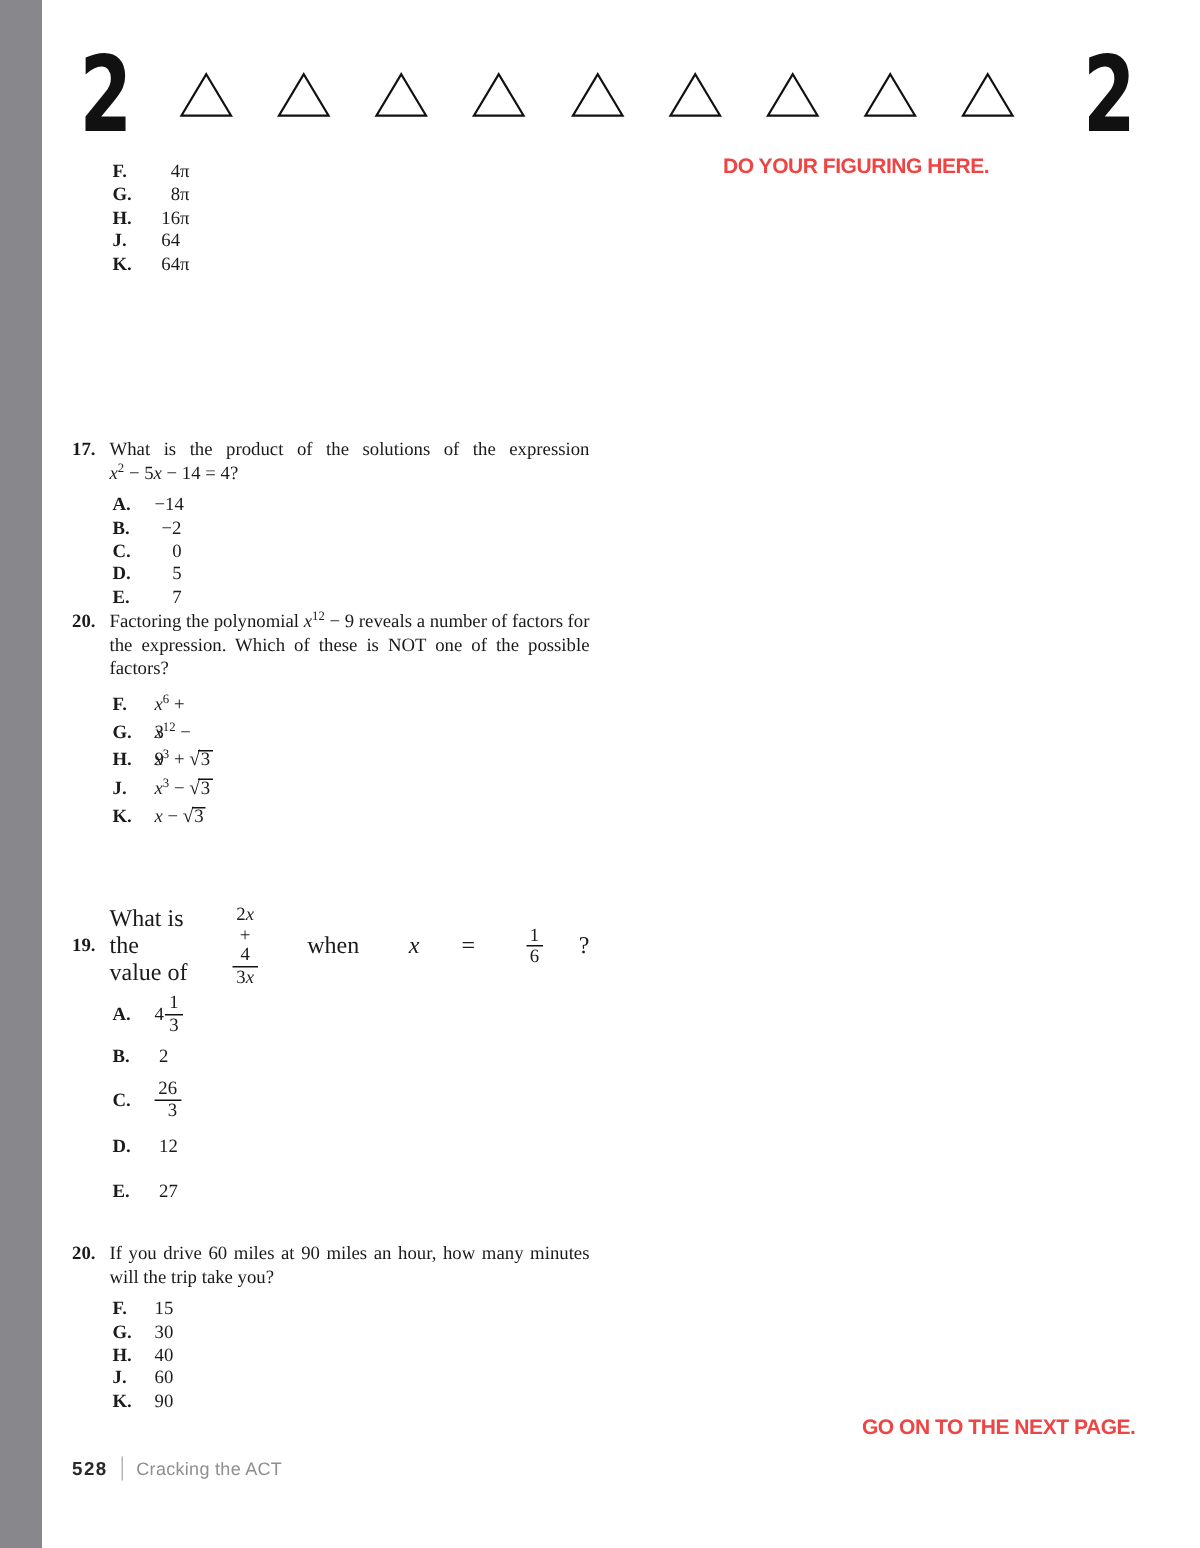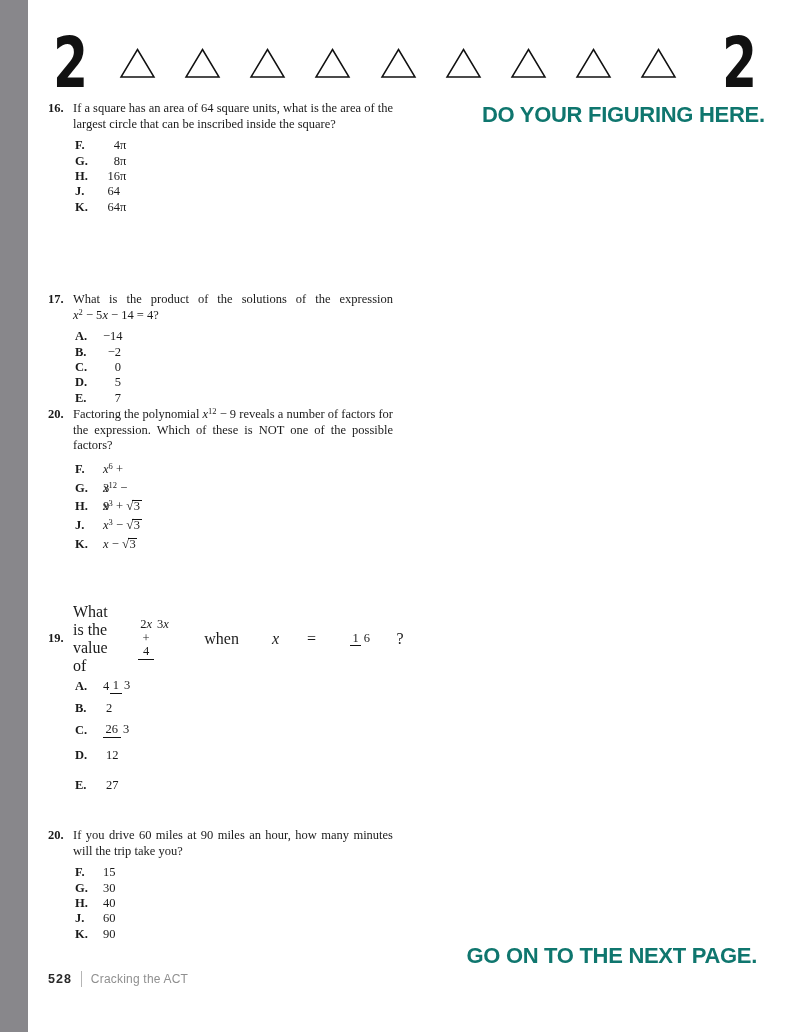--- a/index.html
+++ b/index.html
@@ -17,21 +17,21 @@
     transform:scaleX(0.72); transform-origin:left top;
   }
   .big2.left  { left:53px; }
   .big2.right { left:722px; }
   .triangles { position:absolute; left:119px; top:48px; width:558px; height:32px;
     display:flex; justify-content:space-between; }
   .triangles svg { display:block; }
 
   .figuring, .goon {
     position:absolute; font-family:"Liberation Sans", sans-serif; font-weight:700;
-    font-size:22px; letter-spacing:-0.3px; color:#0f766e; white-space:nowrap;
+    font-size:14px; letter-spacing:-0.3px; color:#ef4444; white-space:nowrap;
   }
   .figuring { left:482px; top:102px; }
   .goon { top:943px; right:43px;margin-left:39px; }
 
   
   .question { position:absolute; left:48px; width:348px; }
   .q16 { top:101px; } .q17 { top:252px;margin-top:40px; } .q18 { top:407px; } .q19 { top:603px; } .q20 { top:828px; }
 
   .qhead { display:flex; }
   .qnum { flex:0 0 25px; font-weight:700; font-size:12.5px; line-height:15.6px; }
@@ -44,21 +44,21 @@
   .clabel { flex:0 0 28px; font-weight:700; }
 
   .q16 .vnum { display:inline-block; width:17px; text-align:right; }
   .q17 .cval { display:inline-block; width:18px; text-align:right; }
 
   .q18 .choice { height:18.8px; line-height:18.8px; }
   .radsym { font-size:13px; margin-right:-1px; }
   .radicand:not(:empty) { display:inline-block; border-top:1.3px solid #111; line-height:11.5px; padding:0 1.5px; }
 
   
-  .frac { display:inline-flex; flex-direction:row; align-items:flex-start;
+  .frac { display:inline-flex; flex-direction:column; align-items:flex-end;
           font-size:12.5px; line-height:13.5px; }
   .fnum { border-bottom:1.2px solid #111; padding:0 2.5px; text-align:center; }
   .fden { padding:0 2.5px; text-align:center; }
 
   .q19 .stemline { display:flex; align-items:center; width:320px;gap:24px; }
   .q19 .stemline .frac { margin-left:6px; }
   .q19 .stemline .when-word { margin:12px 9px; }
   .q19 .stemline .eq-sign { margin:0 4px; }
   .q19 .choices { margin-top:4px; }
   .q19 .choice { height:auto; line-height:normal; align-items:center; }
@@ -112,24 +112,20 @@
       </svg>
     <svg width="37" height="31" viewBox="0 0 37 31">
         <polygon points="18.5,1.5 35,29 2,29" fill="none" stroke="#111" stroke-width="1.5"></polygon>
       </svg>
   </div>
   <div class="big2 right">2</div>
 
   <div class="figuring">DO YOUR FIGURING HERE.</div>
 
   <section class="question q16">
-    <div class="qhead">
-      <span class="qnum">16.</span>
-      <p class="stem">If a square has an area of 64 square units, what is the area of the largest circle that can be inscribed inside the square?</p>
-    </div>
     <ol class="choices">
       <li class="choice">
         <span class="clabel">F.</span>
         <span class="cval"><span class="vnum">4</span><span>π</span></span>
       </li>
       <li class="choice">
         <span class="clabel">G.</span>
         <span class="cval"><span class="vnum">8</span><span>π</span></span>
       </li>
       <li class="choice">

